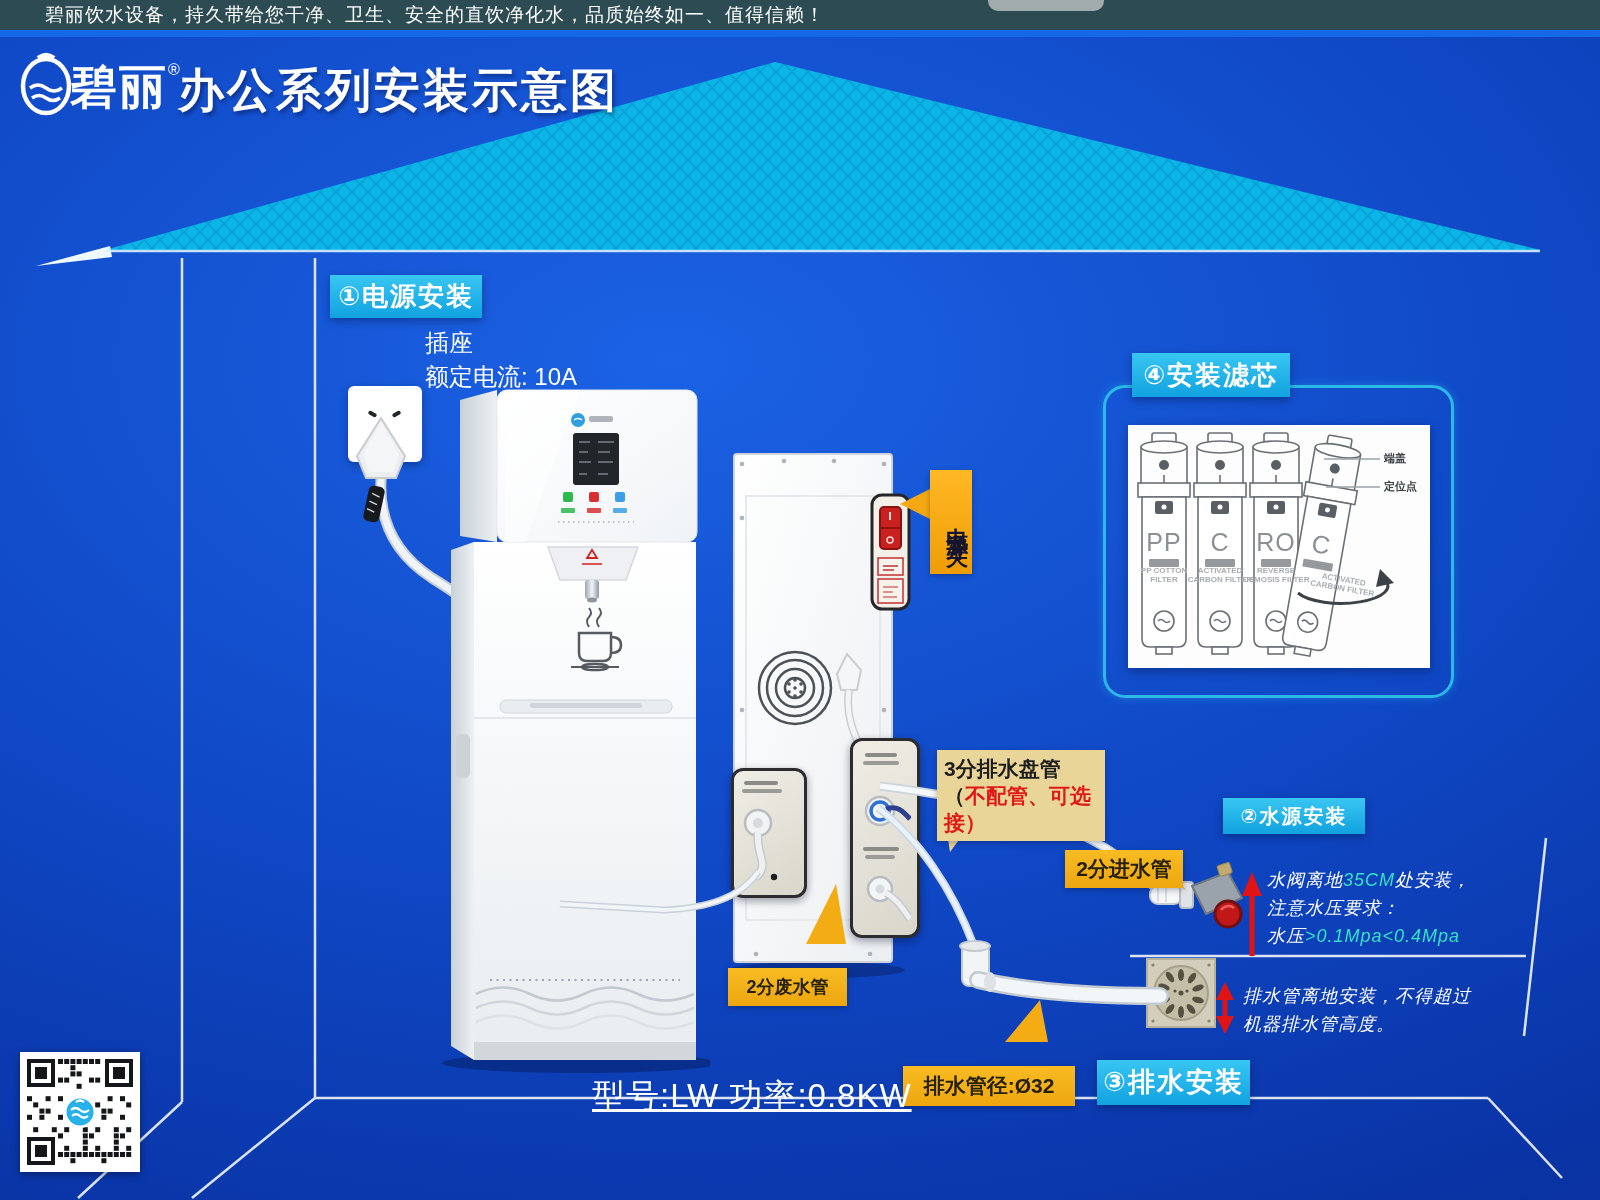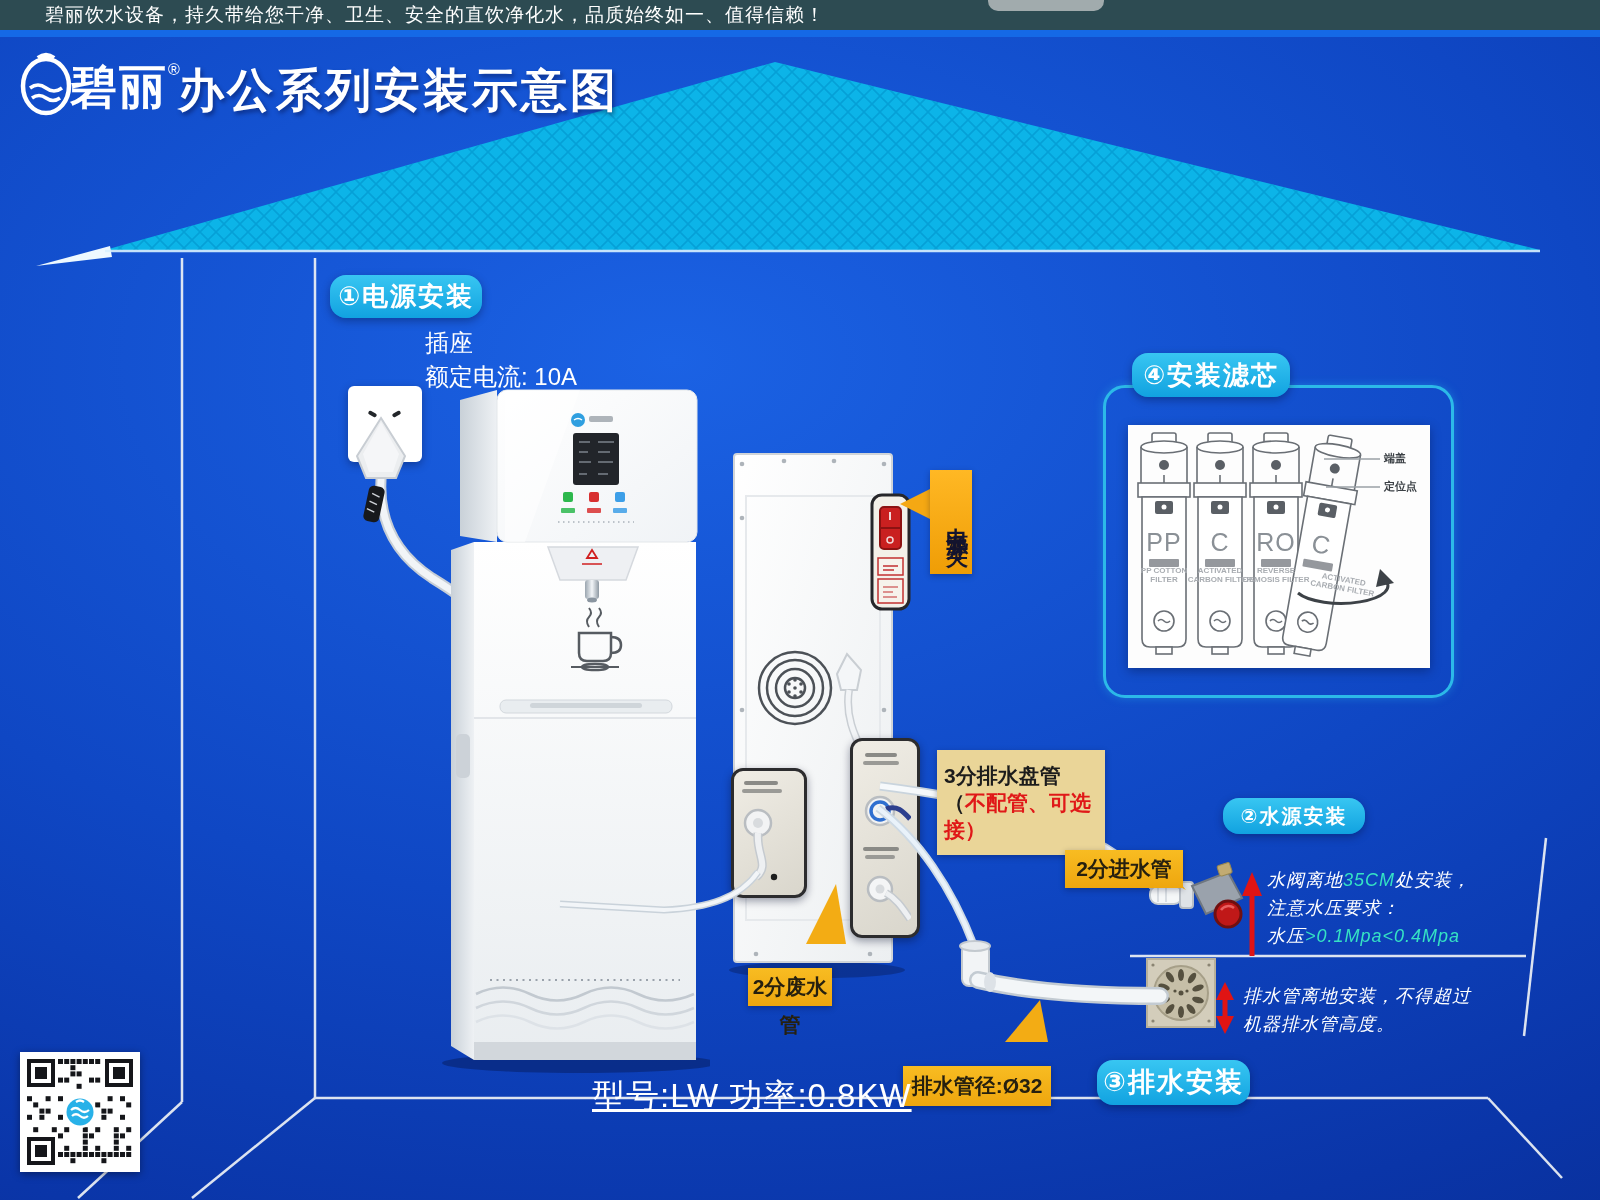--- a/index.html
+++ b/index.html
@@ -13,21 +13,21 @@
     font-size:19px;line-height:30px;padding-left:45px;box-sizing:border-box;letter-spacing:1px;}
   #bluestrip{left:0;top:30px;width:1600px;height:7px;background:#1569e6;}
   #bar-ornament{left:988px;top:0;width:116px;height:11px;background:#aeb6b7;border-radius:0 0 10px 10px;opacity:.9;}
   
   #brand-text{left:70px;top:56px;font-size:47px;font-weight:900;color:#fff;letter-spacing:2px;}
   #brand-reg{font-size:16px;vertical-align:28px;font-weight:400;}
   #page-title{left:178px;top:60px;font-size:46px;font-weight:900;color:#fff;letter-spacing:3px;
     text-shadow:2px 3px 4px rgba(0,0,40,.4);}
   
   .step{background:linear-gradient(180deg,#38c6f2,#11a2e0);color:#fff;font-weight:800;
-    text-align:center;box-shadow:0 3px 8px rgba(0,10,40,.35);letter-spacing:2px;border-radius:16px;}
+    text-align:center;box-shadow:0 3px 8px rgba(0,10,40,.35);letter-spacing:2px;}
   
   .tagbox{background:linear-gradient(180deg,#f8bc22,#eea60e);color:#26200f;font-weight:700;
     text-align:center;box-shadow:0 2px 6px rgba(0,10,40,.3);margin-top:28px;}
   #coil-box{background:#ead598;color:#1c1c1c;font-weight:700;box-shadow:0 2px 6px rgba(0,10,40,.3);}
   #coil-box .red{color:#e01818;}
   #switch-box{writing-mode:vertical-rl;letter-spacing:6px;font-size:22px;font-weight:800;color:#14142e;
     background:linear-gradient(180deg,#ffb824,#ef9d06);text-align:center;box-shadow:0 2px 6px rgba(0,10,40,.3);}
   
   .note{color:#fff;font-size:18px;line-height:28px;letter-spacing:1px;font-style:italic;}
   .hl{color:#35e2c4;}
@@ -408,27 +408,27 @@
   <div class="abs z5 step" style="left:1223px;top:798px;width:142px;height:36px;line-height:36px;font-size:20px">②水源安装</div>
   <div class="abs z5 step" style="left:1097px;top:1060px;width:153px;height:45px;line-height:45px;font-size:27px">③排水安装</div>
 
   <div class="abs z5" id="socket-text">
     <div>插座</div>
     <div>额定电流: 10A</div>
   </div>
 
   <div class="abs z5" id="switch-box" style="left:930px;top:470px;width:42px;height:104px;padding:6px 0;box-sizing:border-box">电源开关</div>
 
-  <div class="abs z5" id="coil-box" style="left:937px;top:750px;width:168px;padding:12px 7px;font-size:21px;line-height:27px;box-sizing:border-box">
+  <div class="abs z5" id="coil-box" style="left:937px;top:750px;width:168px;padding:5px 7px;font-size:21px;line-height:27px;box-sizing:border-box">
     <span>3分排水盘管（</span><span class="red">不配管、可选接）</span>
   </div>
 
   <div class="abs z5 tagbox" style="left:1065px;top:822px;width:118px;height:38px;line-height:38px;font-size:21px">2分进水管</div>
-  <div class="abs z5 tagbox" style="left:748px;top:940px;width:84px;height:38px;line-height:38px;font-size:21px">2分废水管</div>
-  <div class="abs z5 tagbox" style="left:903px;top:1038px;width:148px;height:40px;line-height:40px;font-size:21px">排水管径:Ø32</div>
+  <div class="abs z5 tagbox" style="left:728px;top:940px;width:119px;height:38px;line-height:38px;font-size:18px">2分废水管</div>
+  <div class="abs z5 tagbox" style="left:903px;top:1038px;width:172px;height:40px;line-height:40px;font-size:21px">排水管径:Ø32</div>
 
   <div class="abs z5 note" style="left:1267px;top:866px;width:290px">
     <div><span>水阀离地</span><span class="hl">35CM</span><span>处安装，</span></div>
     <div>注意水压要求：</div>
     <div><span>水压</span><span class="hl">&gt;0.1Mpa&lt;0.4Mpa</span></div>
   </div>
 
   <div class="abs z5 note" style="left:1243px;top:982px;width:310px">
     <div>排水管离地安装，不得超过</div>
     <div>机器排水管高度。</div>

